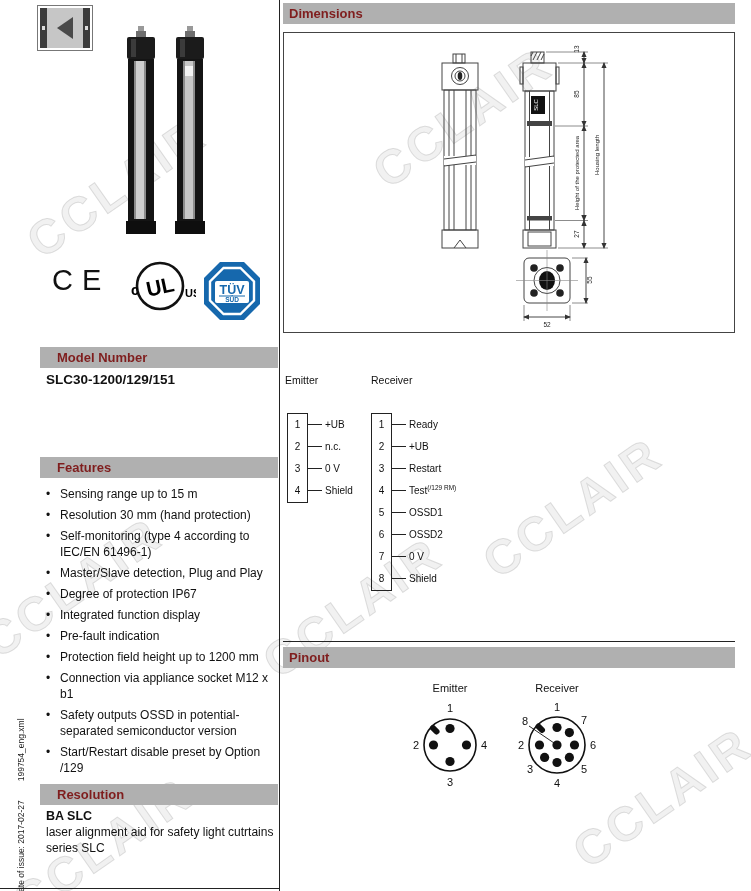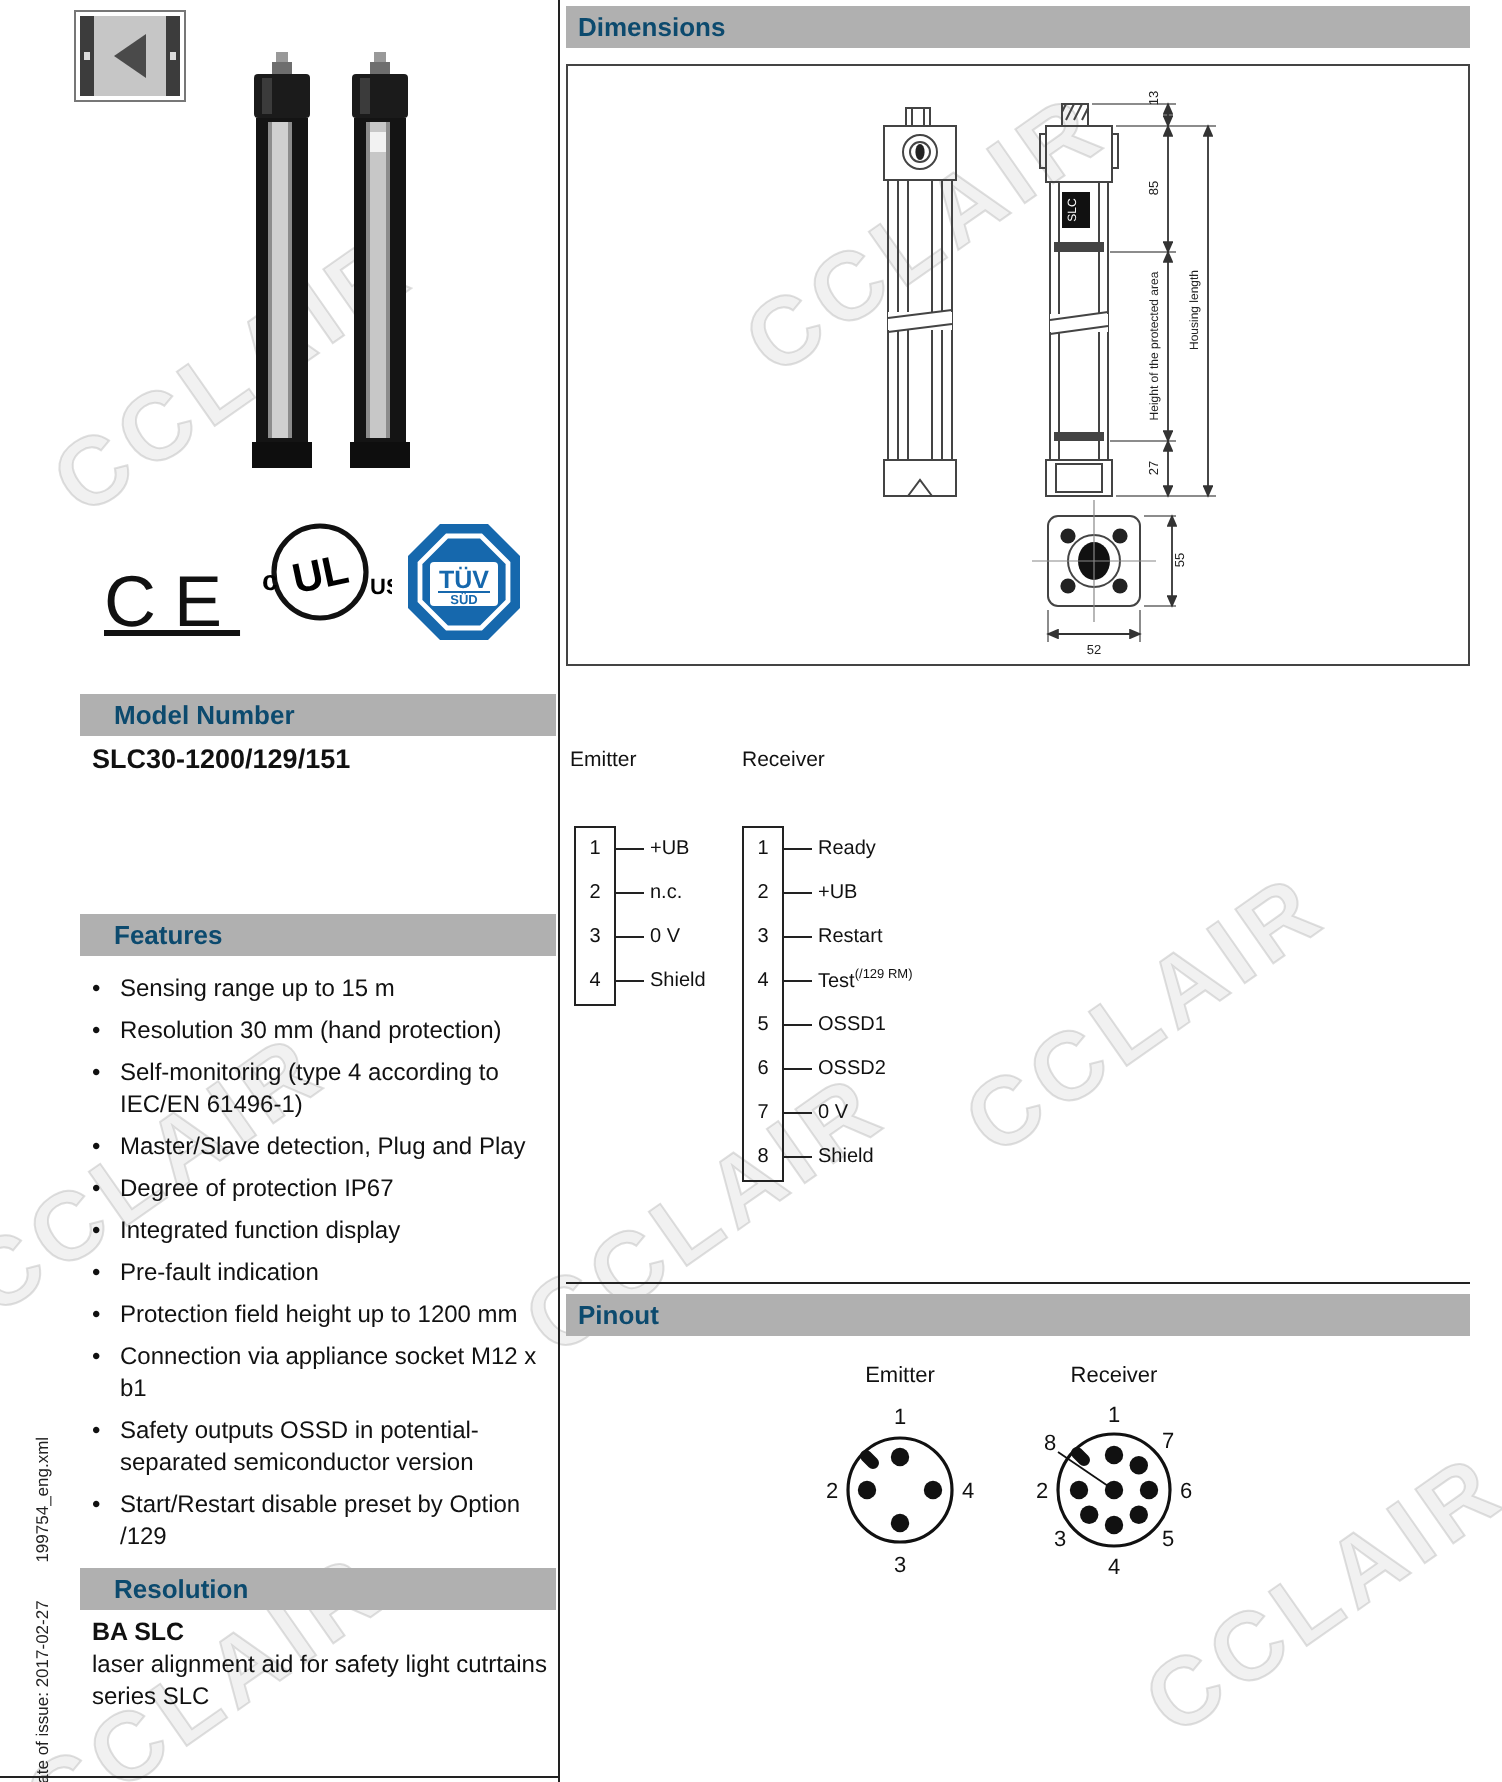--- a/index.html
+++ b/index.html
@@ -1,21 +1,21 @@
 <!DOCTYPE html>
 <html style="--header-bg: #b0b0b0; --tuv-blue: #1668ad;"><head>
 <meta charset="utf-8">
 <style>
   html,body{margin:0;padding:0;background:#e8e8e8;}
   #page{position:relative;width:751px;height:891px;background:#fff;overflow:hidden;
         font-family:"Liberation Sans",sans-serif;color:#111;}
   .abs{position:absolute;}
   
   .bar{position:absolute;height:21px;line-height:21px;background:var(--header-bg,#b0b0b0);
-       font-size:13px;font-weight:bold;padding-left:6px;box-sizing:border-box;color:#0c4a6e;}
+       font-size:13px;font-weight:bold;padding-left:6px;box-sizing:border-box;color:#7f1d1d;}
   .bar-left{left:40px;width:238px;padding-left:17px;}
   .bar-right{left:283px;width:452px;}
   
   .wm{position:absolute;font-size:48px;font-weight:bold;letter-spacing:4px;
       color:rgba(190,190,190,0.22);-webkit-text-stroke:1px rgba(185,185,185,0.45);
       transform:rotate(-35deg);pointer-events:none;white-space:nowrap;}
   
   .vline{position:absolute;width:1px;background:#222;}
   .hline{position:absolute;height:1px;background:#222;}
   
@@ -102,21 +102,21 @@
       <rect x="15" y="13" width="5" height="18" fill="#3b3b3b"></rect>
       <rect x="12" y="33" width="26" height="162" fill="#141414"></rect>
       <rect x="18" y="35" width="12" height="158" fill="#c7c7c7"></rect>
       <rect x="18" y="35" width="2" height="158" fill="#8c8c8c"></rect>
       <rect x="28" y="35" width="2" height="158" fill="#8c8c8c"></rect>
       <rect x="20" y="40" width="8" height="10" fill="#f2f2f2"></rect>
       <rect x="10" y="195" width="30" height="13" fill="#0e0e0e"></rect>
     </g>
   </svg>
 
-  <div class="abs" style="left:52px;top:280px;font-size:36px;letter-spacing:9px;font-weight:500;text-decoration:underline;">CE</div>
+  <div class="abs" style="left:52px;top:264px;font-size:29px;letter-spacing:9px;font-weight:500;">CE</div>
 
   <svg class="abs" style="left:124px;top:255px;" width="72" height="62" viewBox="0 0 72 62">
     <circle cx="36" cy="31" r="23" fill="none" stroke="#111" stroke-width="2.6"></circle>
     <text x="36" y="39" font-size="21" font-weight="bold" text-anchor="middle" transform="rotate(-12 36 31)">UL</text>
     <text x="7" y="40" font-size="14" font-weight="bold">c</text>
     <text x="61" y="42" font-size="11" font-weight="bold">US</text>
   </svg>
 
   <svg class="abs" style="left:202px;top:260px;" width="60" height="62" viewBox="0 0 60 62">
     <polygon points="18,2 42,2 58,18 58,44 42,60 18,60 2,44 2,18" style="fill:var(--tuv-blue,#1668ad)"></polygon>

